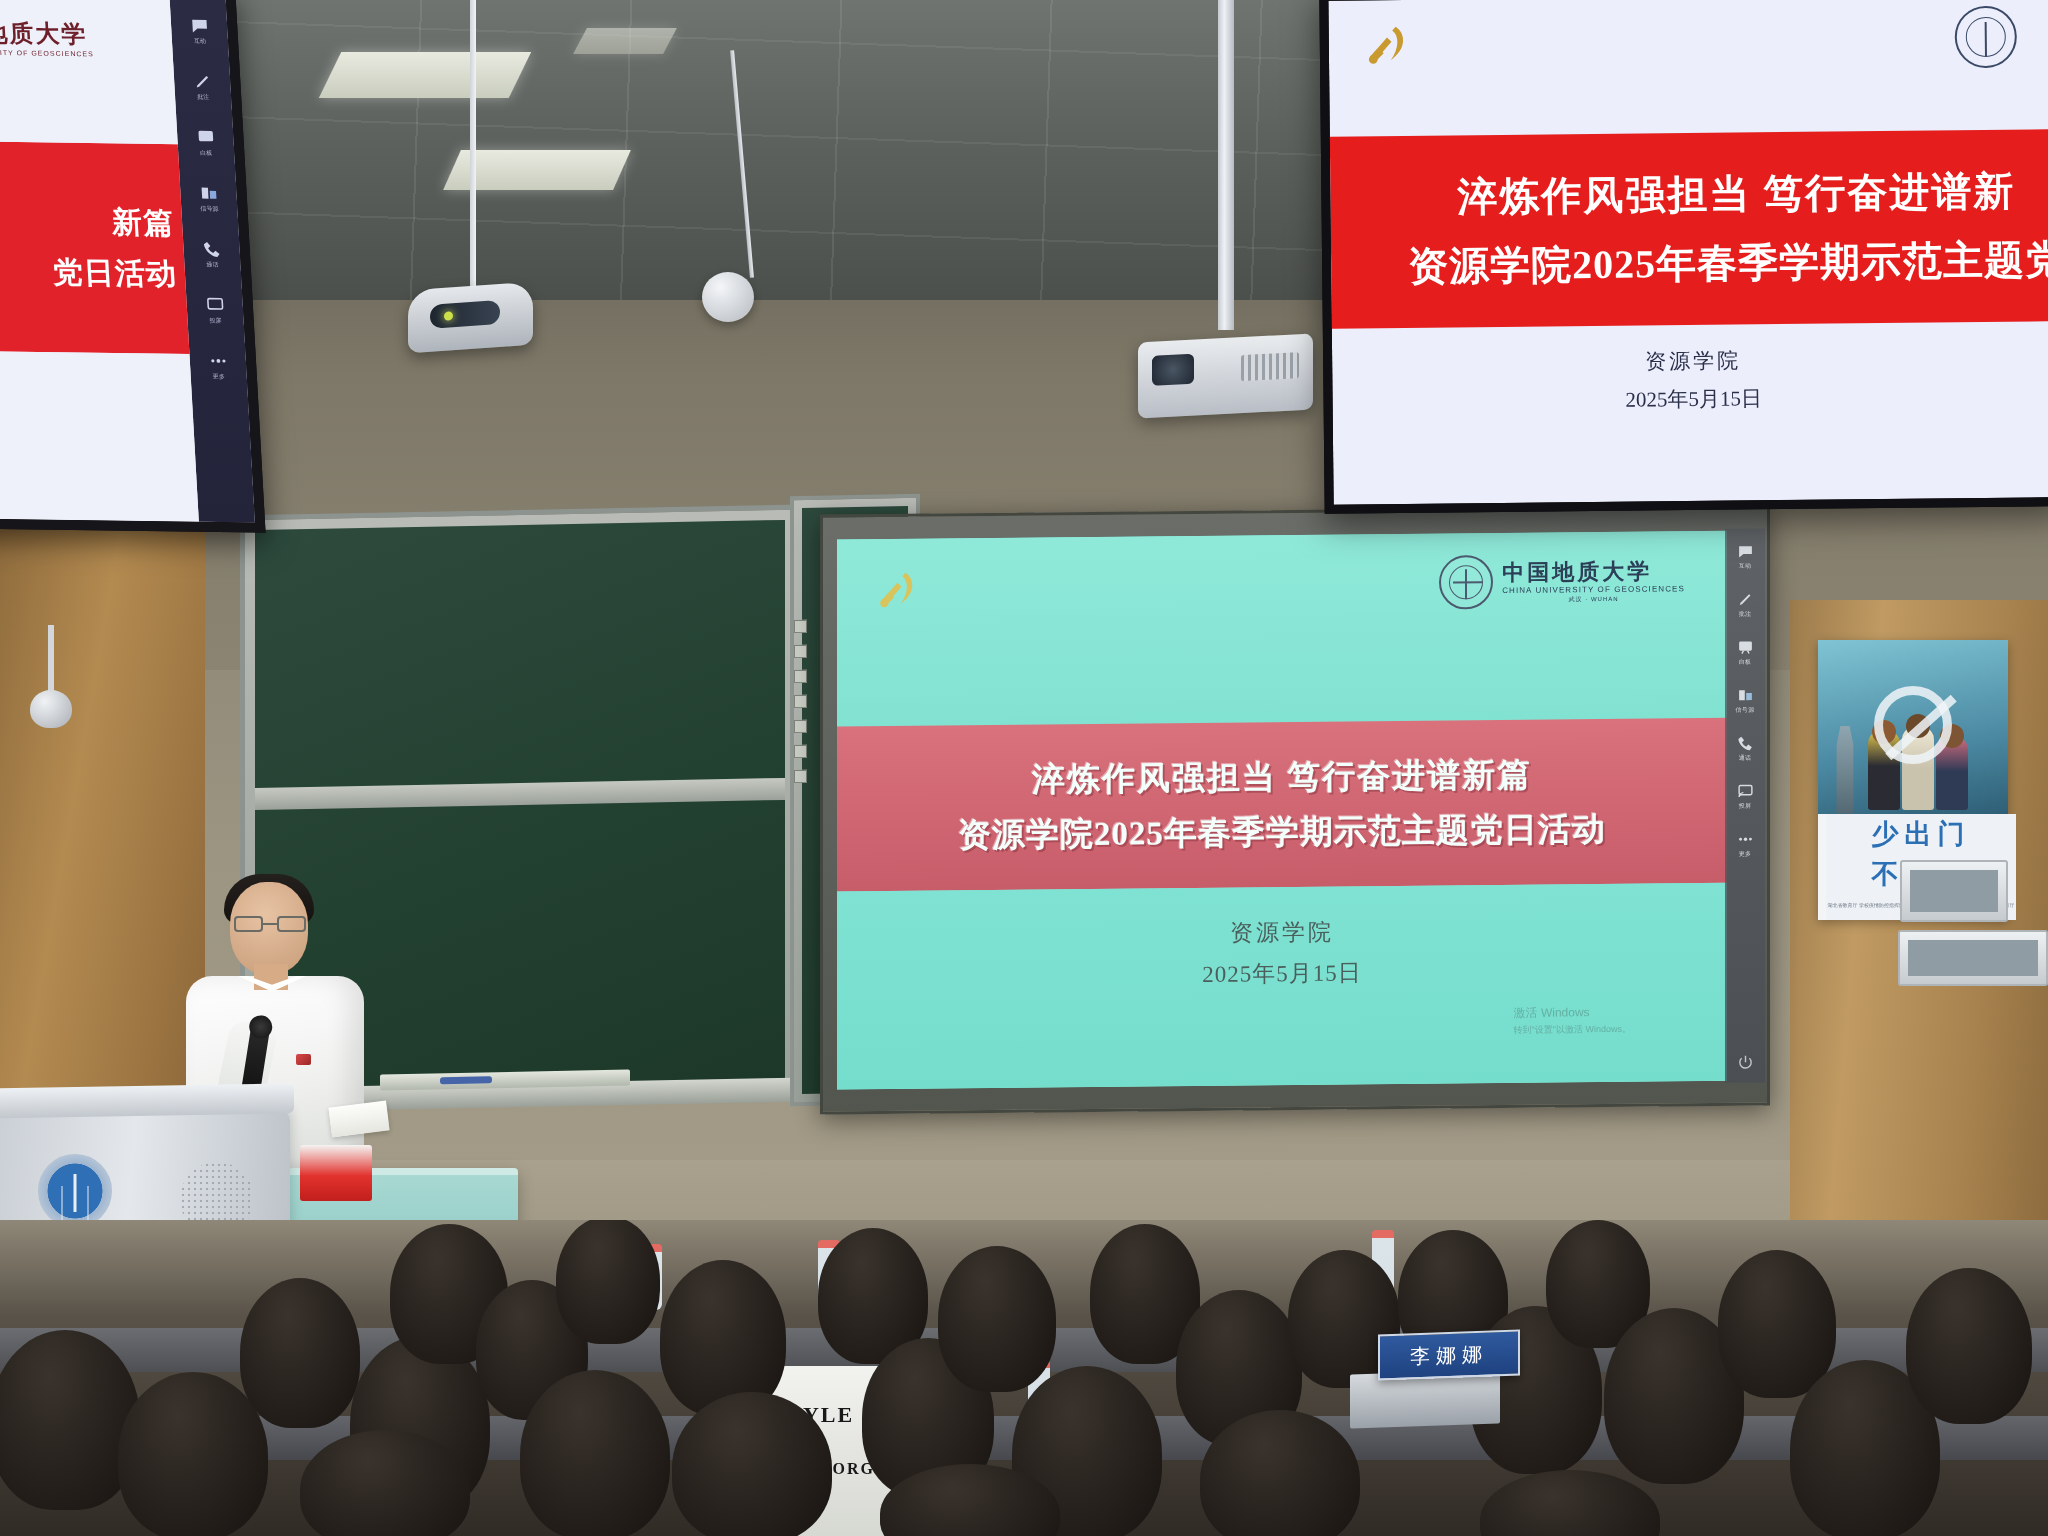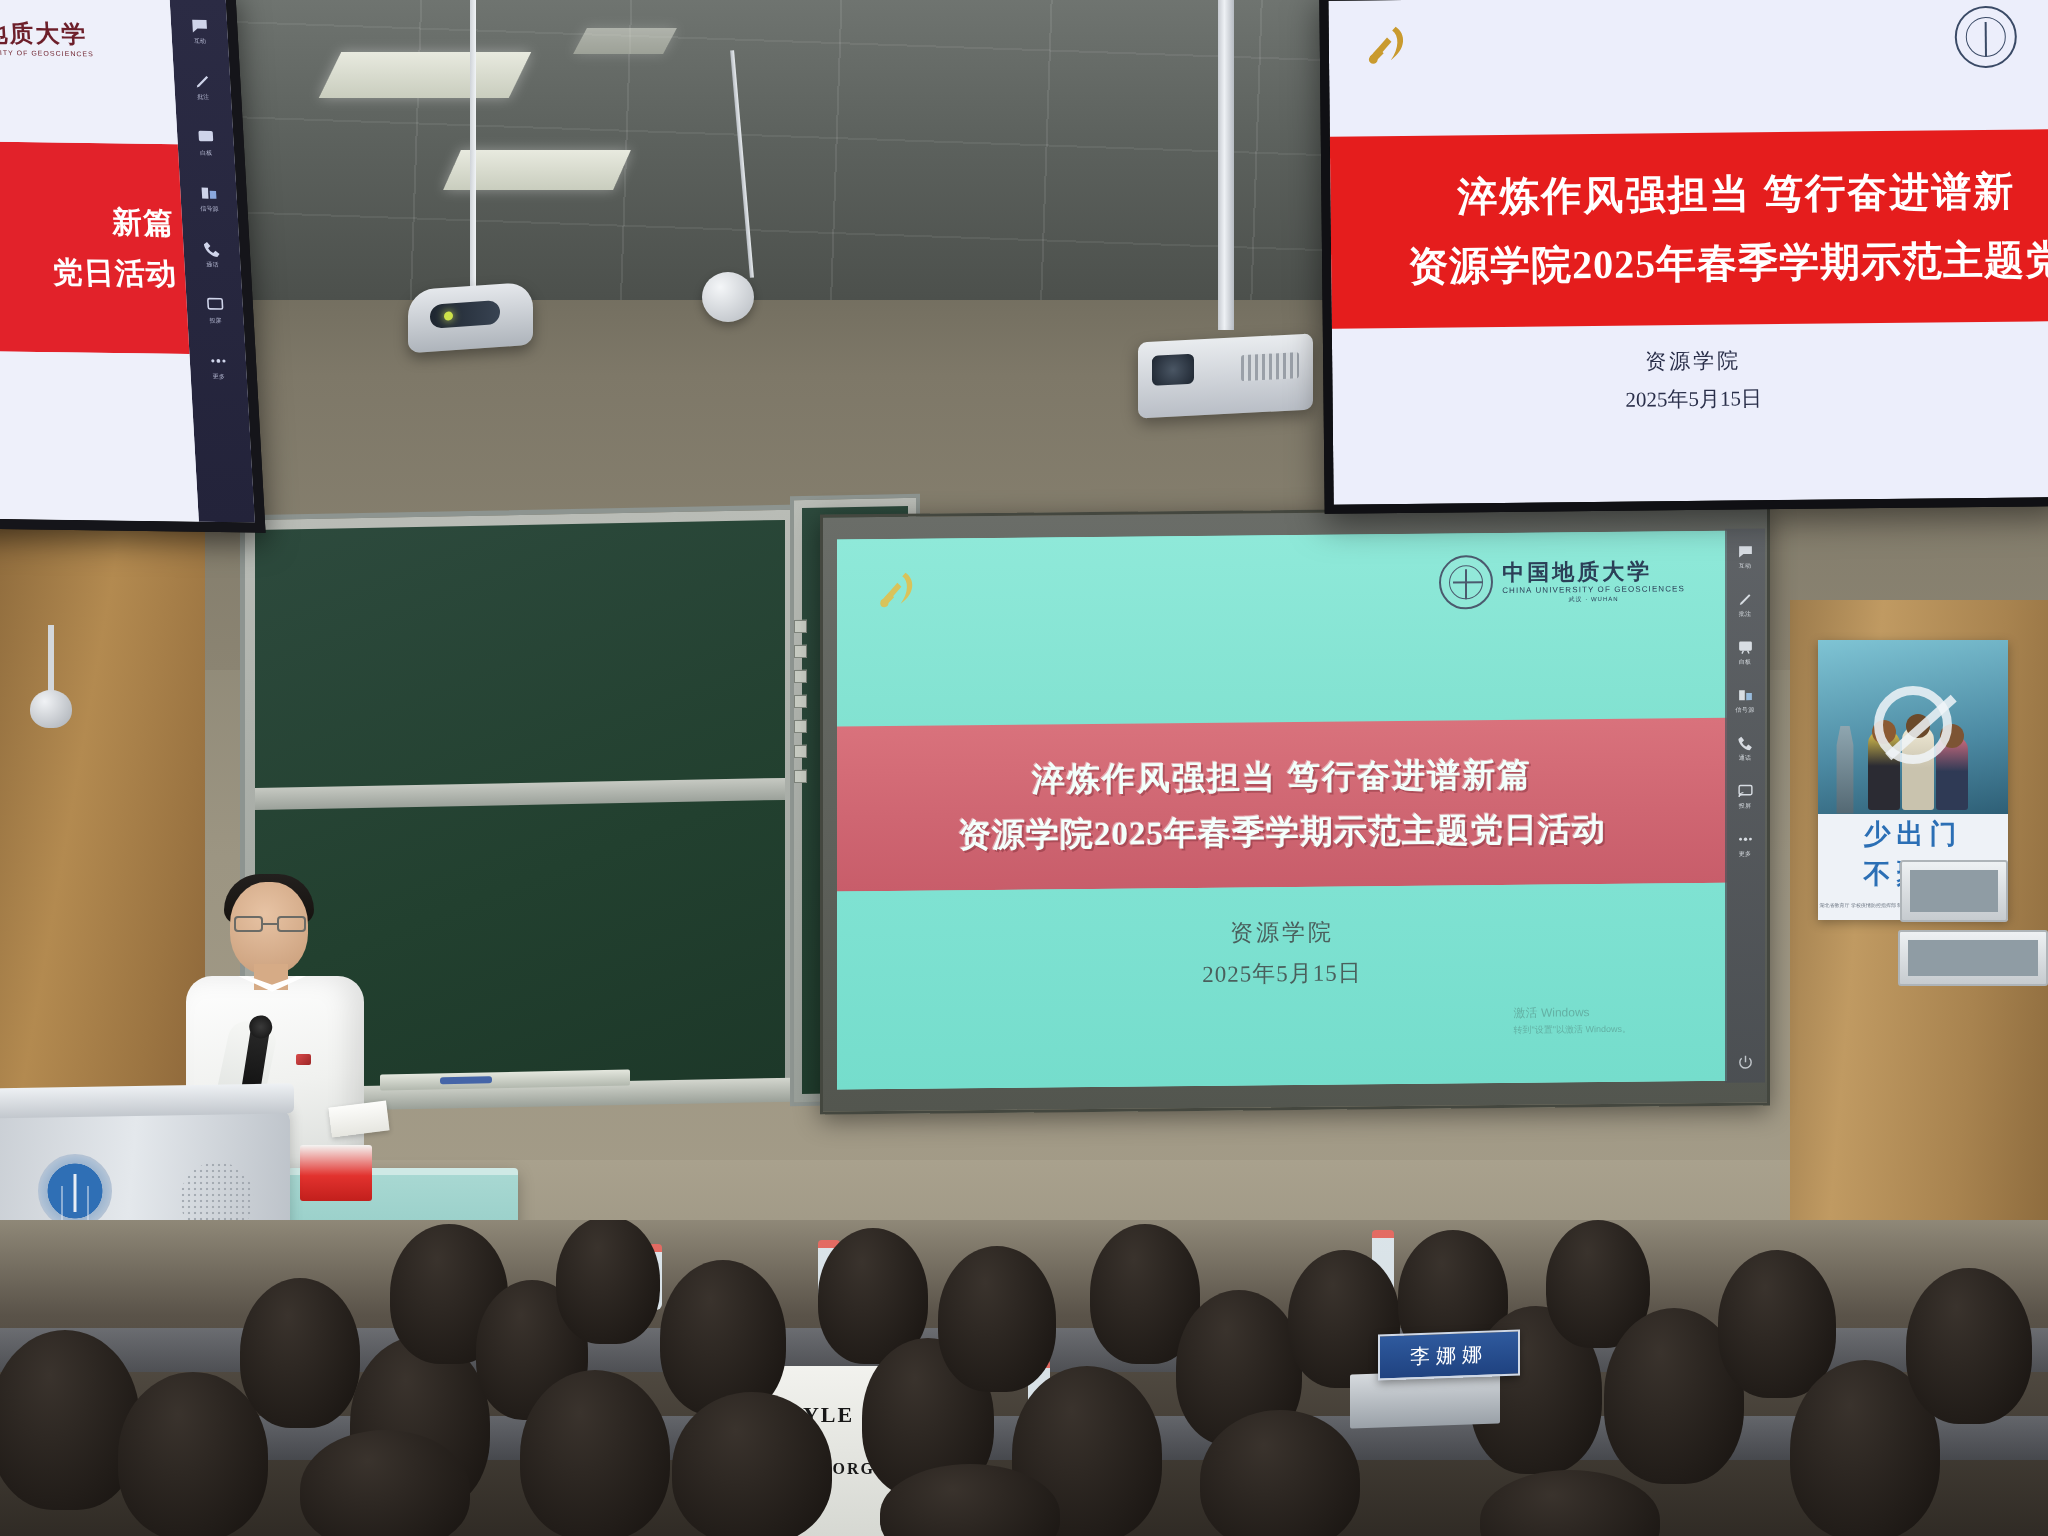--- a/index.html
+++ b/index.html
@@ -303,21 +303,21 @@
             background:linear-gradient(180deg,#8fa6b0,#536873); clip-path:polygon(35% 0,65% 0,78% 22%,78% 100%,22% 100%,22% 22%); }
   .pa-fig { position:absolute; bottom:4px; border-radius:14px 14px 3px 3px; }
   .pa-f1 { left:50px; width:32px; height:80px; background:linear-gradient(180deg,#e3c94e,#2b2b33 45%); }
   .pa-f2 { left:84px; width:32px; height:84px; background:linear-gradient(180deg,#f0ead6,#c9c3ae 50%); }
   .pa-f3 { left:118px; width:32px; height:74px; background:linear-gradient(180deg,#d36c7e,#2f3a55 48%); }
   .pa-head{ position:absolute; width:24px; height:24px; border-radius:50%; background:#8b5a32; }
   .pa-ban { position:absolute; left:56px; top:46px; width:78px; height:78px;
             border:9px solid rgba(240,245,248,.85); border-radius:50%; }
   .pa-ban::after{ content:""; position:absolute; left:-6px; top:28px; width:88px; height:9px;
             background:rgba(240,245,248,.85); transform:rotate(-42deg); }
-  .poster-txt { position:absolute; left:0; bottom:0; width:100%; height:38%;
+  .poster-txt { position:absolute; left:8px; bottom:0; width:100%; height:38%;
             background:#eef2f7; display:flex; flex-direction:column; align-items:center;
             justify-content:center; gap:4px; }
   .pt1, .pt2 { font-size:27px; font-weight:700; color:#2b6fb5; letter-spacing:6px;
             font-family:"Liberation Serif", serif; }
   .pt-fine { font-size:5px; color:#6a7480; margin-top:6px; line-height:1.5; text-align:center; }
 
   .panel-box { position:absolute; background:linear-gradient(180deg,#eef1f3,#c6cbcf);
             border:2px solid #aeb4b8; border-radius:3px; }
   .panel-inner { position:absolute; inset:8px; background:#8f9ca4; }
 

